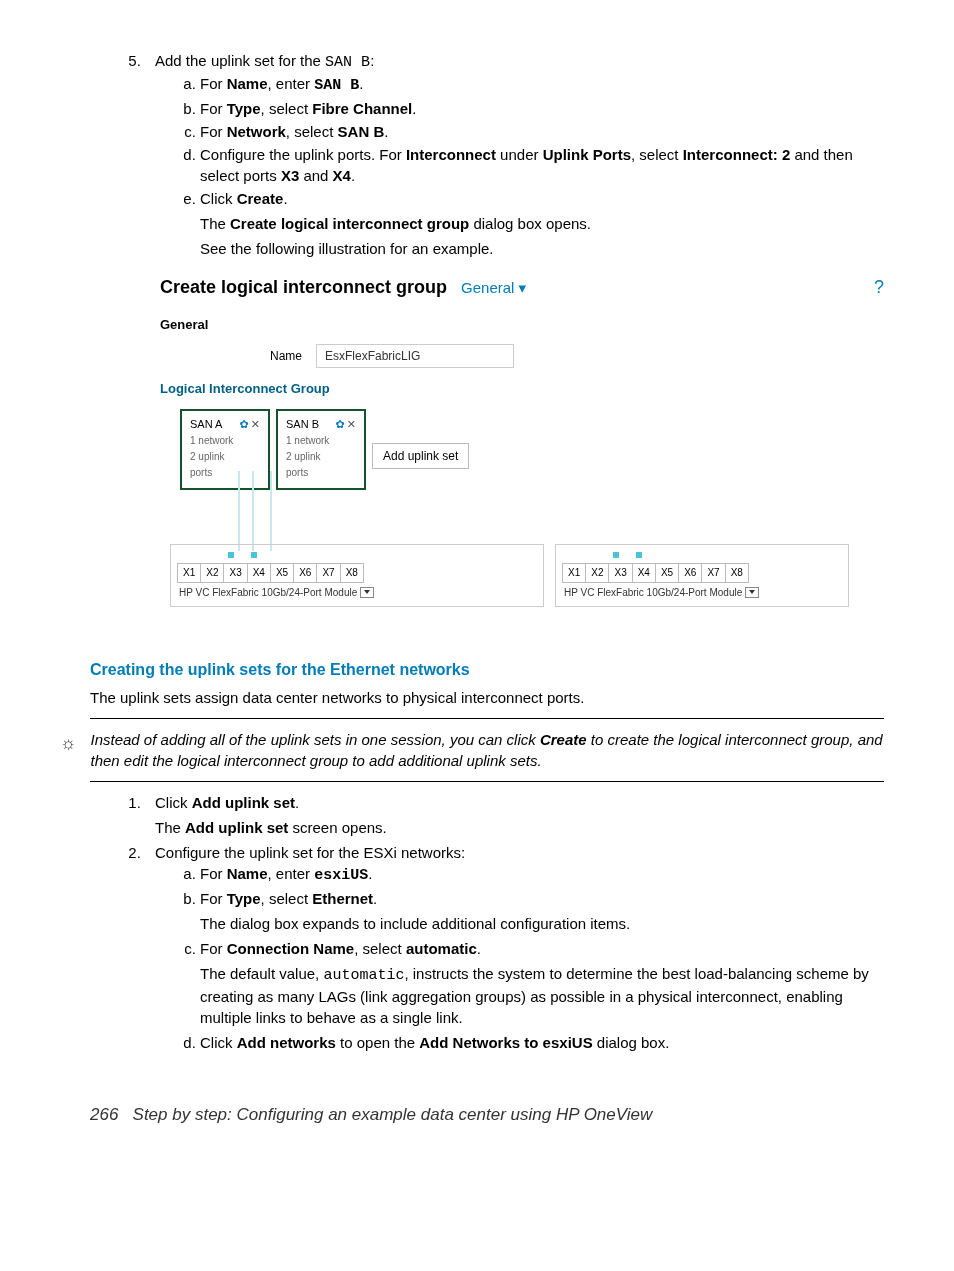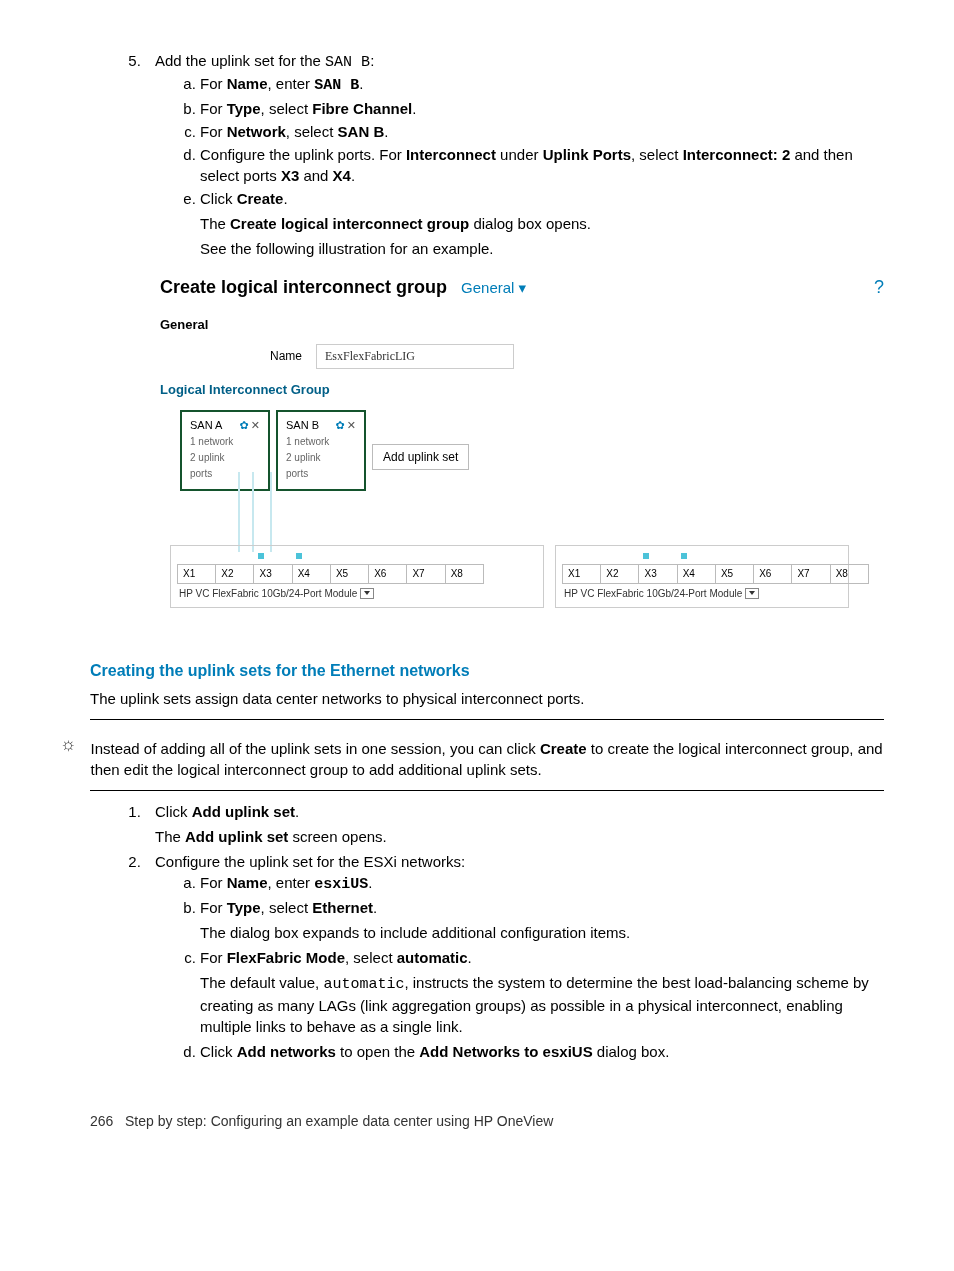--- a/index.html
+++ b/index.html
@@ -24,46 +24,46 @@
   .figure {
     margin: 12px 0 20px 70px;
     border: 0;
   }
   .fig-header { display:flex; align-items:center; gap:14px; padding:4px 0 8px 0;}
   .fig-title { font-size: 18px; font-weight:bold;}
   .fig-dropdown { color:#007db8; font-size:15px;}
   .fig-help { float:right; color:#007db8; font-size:18px; margin-left:auto;}
   .fig-section-title { font-weight:bold; font-size:13px; margin:8px 0 10px 0;}
   .fig-name-row { display:flex; align-items:center; gap:14px; margin:6px 0 12px 110px; font-size:12px;}
-  .fig-name-input { border:1px solid #ccc; padding:4px 8px; width:180px; font-size:12px; color:#333;font-family:Liberation Serif, serif;}
+  .fig-name-input { border:1px solid #ccc; padding:4px 8px; width:180px; font-size:12px; color:#333;}
   .lig-area { margin-top:10px; position:relative; height:220px;}
   .uplink-box {
     position:absolute; border:2px solid #14532d; padding:6px 8px 8px 8px;
     font-size:11px; width:70px; background:#fff; top:0;
   }
   .uplink-box .title { font-weight:normal; display:flex; justify-content:space-between; align-items:center;}
   .uplink-box .gear { color:#007db8; font-size:11px;}
   .uplink-box .x { color:#555; font-size:11px; margin-left:2px;}
   .uplink-box .meta { color:#666; font-size:10px; margin-top:2px;}
   .add-uplink-btn { position:absolute; border:1px solid #bbb; background:#fff; padding:4px 10px; font-size:12px; top:34px;}
   .port-module { position:absolute; border:1px solid #ccc; padding:4px 6px 6px 6px; top:135px; font-size:10px;}
-  .port-row td { border:1px solid #bbb; padding:2px 20px 2px 5px; font-size:10px; text-align:center;}
+  .port-row td { border:1px solid #bbb; padding:2px 5px 2px 5px; font-size:10px; text-align:center;}
   .marker { width:6px; height:6px; background:#4cc3d9; display:inline-block; margin-bottom:1px;}
   .module-label {color:#333; font-size:10px; padding:3px 2px 0 2px;}
   .dd-icon { display:inline-block; border:1px solid #888; width:12px; height:9px; vertical-align:middle; position:relative;}
   .dd-icon::after{content:"";position:absolute;top:2px;left:3px;border-left:3px solid transparent;border-right:3px solid transparent;border-top:4px solid #333;}
   .conn-line { position:absolute; background:#c7e8ef; }
 
   h3.section-heading { color:#007db8; font-size:16px; font-weight:bold; margin:30px 0 6px 0;}
   .body-text { margin: 4px 0 2px 0;}
   hr.rule { border:none; border-top:1px solid #000; margin:10px 0; }
   .tip-block { display:flex; gap:14px; margin:0 0 0 -30px;}
   .tip-icon { font-size:18px; color:#333; padding-top:2px;}
   .tip-label { color:#007db8; font-weight:bold; }
-  .footer { font-size:14px; color:#333; margin-top:50px;}
+  .footer { font-size:17px; color:#333; margin-top:50px;font-style:italic;}
 </style>
 </head>
 <body>
 
 <ol class="main" start="5">
   <li>
     <span>Add the uplink set for the </span><span class="mono">SAN B</span><span>:</span>
     <ol class="alpha">
       <li><span>For </span><span class="bold">Name</span><span>, enter </span><span class="bold mono">SAN B</span><span>.</span></li>
       <li><span>For </span><span class="bold">Type</span><span>, select </span><span class="bold">Fibre Channel</span><span>.</span></li>
@@ -177,38 +177,38 @@
   </div>
 </div>
 
 <h3 class="section-heading">Creating the uplink sets for the Ethernet networks</h3>
 <div class="body-text">The uplink sets assign data center networks to physical interconnect ports.</div>
 
 <hr class="rule">
 <div class="tip-block">
   <div class="tip-icon">☼</div>
   <div>
-    <div style="margin-top:8px;"><span>Instead of adding all of the uplink sets in one session, you can click </span><span class="bold">Create</span><span> to create the logical interconnect group, and then edit the logical interconnect group to add additional uplink sets.</span></div>
+    <div style="font-style:italic;"><span>Instead of adding all of the uplink sets in one session, you can click </span><span class="bold">Create</span><span> to create the logical interconnect group, and then edit the logical interconnect group to add additional uplink sets.</span></div>
   </div>
 </div>
 <hr class="rule">
 
 <ol class="main">
   <li>
     <span>Click </span><span class="bold">Add uplink set</span><span>.</span>
     <div class="indent-text"><span>The </span><span class="bold">Add uplink set</span><span> screen opens.</span></div>
   </li>
   <li>
     <span>Configure the uplink set for the ESXi networks:</span>
     <ol class="alpha">
       <li><span>For </span><span class="bold">Name</span><span>, enter </span><span class="bold mono">esxiUS</span><span>.</span></li>
       <li><span>For </span><span class="bold">Type</span><span>, select </span><span class="bold">Ethernet</span><span>.</span>
         <div class="indent-text">The dialog box expands to include additional configuration items.</div>
       </li>
-      <li><span>For </span><span class="bold">FlexFabric Mode</span><span>, select </span><span class="bold">automatic</span><span>.</span>
+      <li><span>For </span><span class="bold">Connection Name</span><span>, select </span><span class="bold">automatic</span><span>.</span>
         <div class="indent-text"><span>The default value, </span><span class="mono">automatic</span><span>, instructs the system to determine the best load-balancing scheme by creating as many LAGs (link aggregation groups) as possible in a physical interconnect, enabling multiple links to behave as a single link.</span></div>
       </li>
       <li><span>Click </span><span class="bold">Add networks</span><span> to open the </span><span class="bold">Add Networks to esxiUS</span><span> dialog box.</span></li>
     </ol>
   </li>
 </ol>
 
 <div class="footer">
   <span>266</span>&nbsp;&nbsp;&nbsp;<span>Step by step: Configuring an example data center using HP OneView</span>
 </div>

